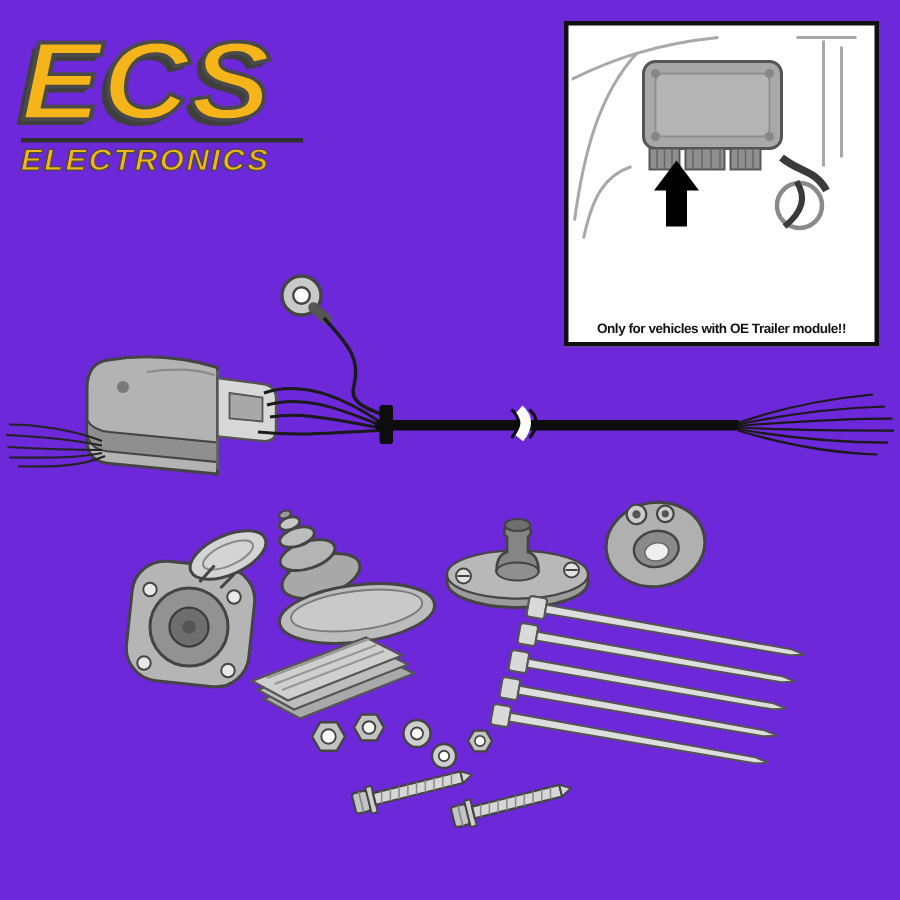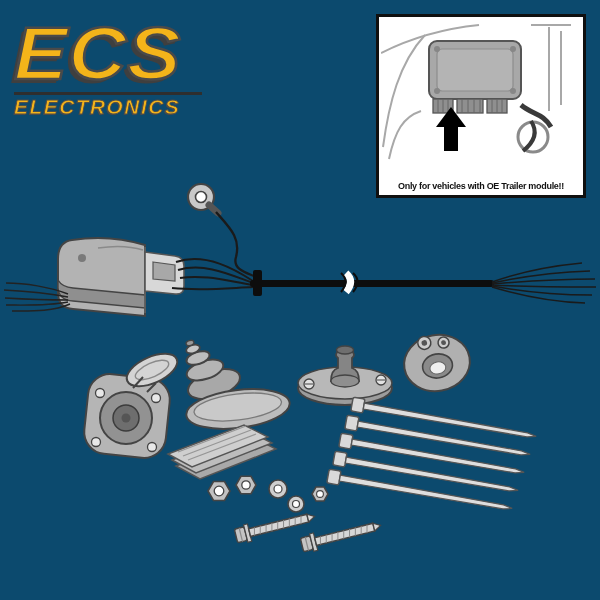--- a/index.html
+++ b/index.html
@@ -1,37 +1,37 @@
 <!DOCTYPE html>
 <html><head>
 <meta charset="utf-8">
 <style>
   html,body{margin:0;padding:0;}
   body{width:600px;height:600px;background:#ffffff;font-family:"Liberation Sans",sans-serif;overflow:hidden;}
-  .canvas{position:relative;width:600px;height:600px;background:#0c4a6e;}
+  .canvas{position:relative;width:600px;height:600px;background:#6d28d9;}
 
   
   .logo{position:absolute;left:14px;top:18px;width:210px;}
   .logo-brand{
     font-size:74px;line-height:72px;font-weight:bold;font-style:italic;
     color:#F4B41A;letter-spacing:1px;
     -webkit-text-stroke:2.5px #4a4a4a;
     text-shadow:-4px 4px 0 #3f3f3f,-2px 2px 0 #3f3f3f,-1px 1px 0 #3f3f3f;
     transform:scaleX(1.08);transform-origin:left;
   }
   .logo-underline{width:188px;height:3px;background:#2e2e2e;margin:2px 0 1px 0;}
   .logo-subtitle{
     font-size:20px;font-weight:bold;font-style:italic;color:#F4B41A;
     -webkit-text-stroke:0.8px #4a4a4a;letter-spacing:1.5px;
     text-shadow:-1px 1px 0 #4a4a4a;
     transform:scaleX(1.04);transform-origin:left;
   }
 
   
-  .inset{position:absolute;left:376px;top:14px;width:210px;height:184px;
+  .inset{position:absolute;left:376px;top:14px;width:210px;height:217px;
     border:3px solid #101010;background:#fff;box-sizing:border-box;}
   .inset-art{display:block;margin:2px auto 0 auto;}
   .inset-caption{
     position:absolute;left:0;right:0;bottom:4px;
     font-size:9px;font-weight:bold;color:#111;text-align:center;
     letter-spacing:-0.3px;white-space:nowrap;
   }
 
   
   .main-art{position:absolute;left:0;top:0;width:600px;height:600px;}

